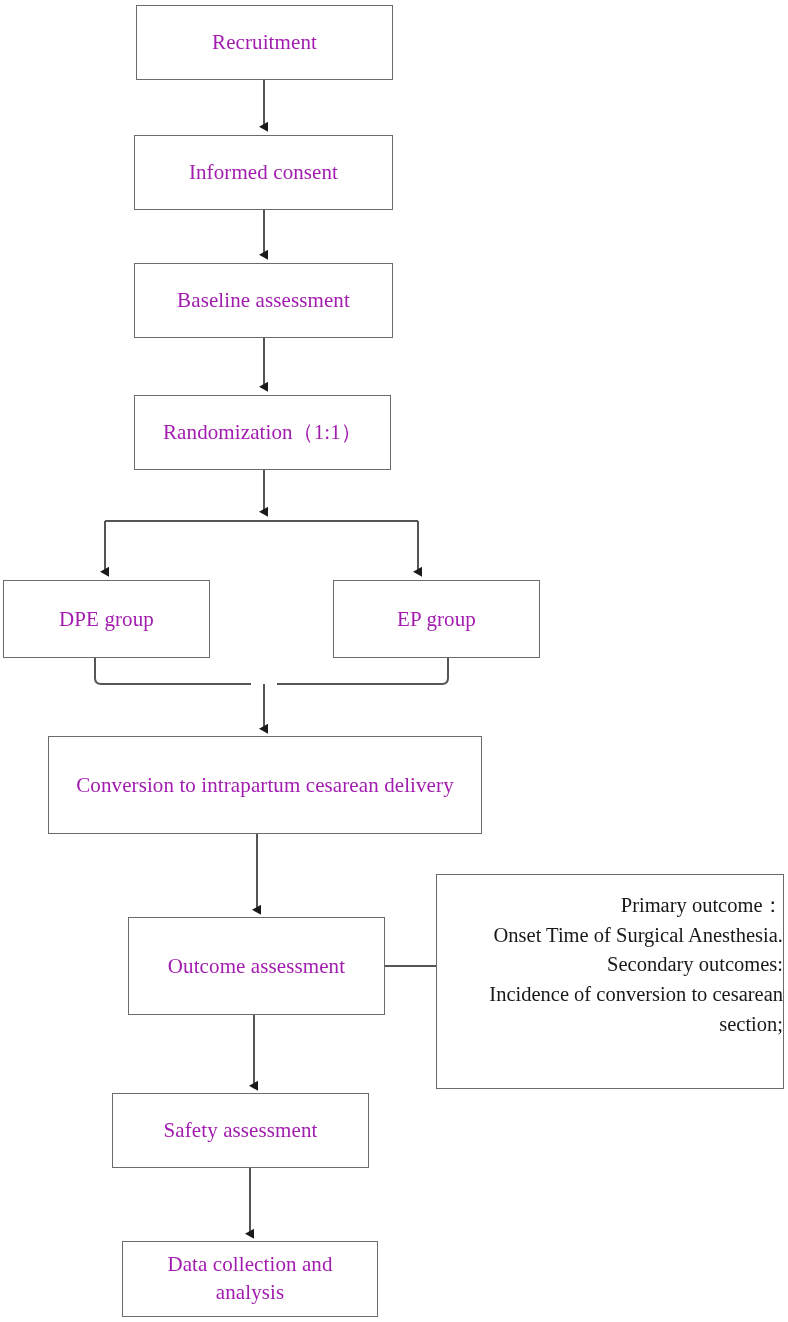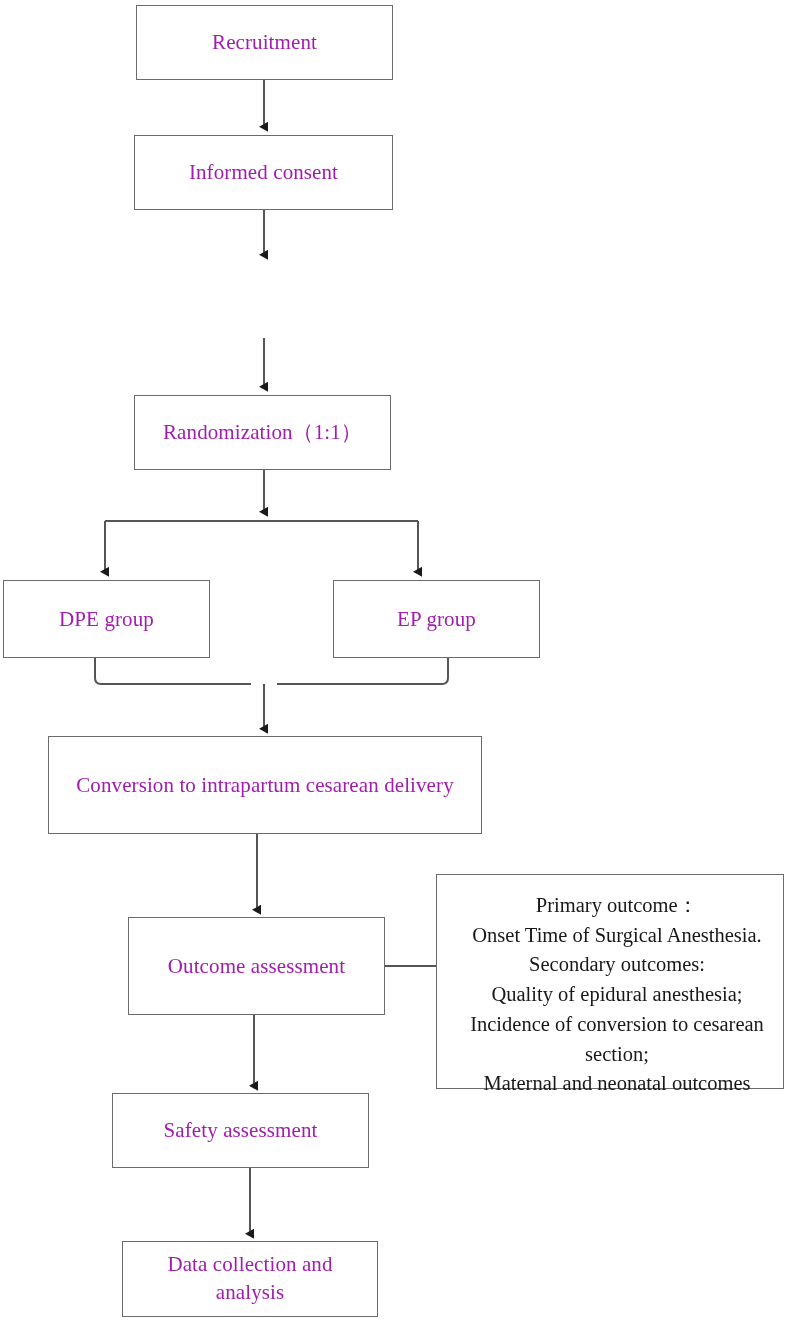--- a/index.html
+++ b/index.html
@@ -44,21 +44,21 @@
   }
   .detail-box {
     position: absolute;
     box-sizing: border-box;
     border: 1.6px solid #6b6b6b;
     background: #ffffff;
     color: #181818;
     font-size: 20.5px;
     line-height: 1.45;
     padding: 16px 0 14px 14px;
-    text-align: center;
+    text-align: right;
   }
   .detail-line {
     white-space: nowrap;
     display: block;
   }
 </style>
 </head>
 <body>
 
 <div id="chart-root">
@@ -98,20 +98,23 @@
   </svg>
 
   <div class="node-box" style="left:136px; top:5px; width:257px; height:75px;">
     <span>Recruitment</span>
   </div>
 
   <div class="node-box" style="left:134px; top:135px; width:259px; height:75px;">
     <span>Informed consent</span>
   </div>
 
+  <div class="node-box" style="left:134px; top:263px; width:259px; height:75px;">
+    <span>Baseline assessment</span>
+  </div>
 
   <div class="node-box" style="left:134px; top:395px; width:257px; height:75px;">
     <span>Randomization（1:1）</span>
   </div>
 
   <div class="node-box" style="left:3px; top:580px; width:207px; height:78px;">
     <span>DPE group</span>
   </div>
 
   <div class="node-box" style="left:333px; top:580px; width:207px; height:78px;">
@@ -123,24 +126,22 @@
   </div>
 
   <div class="node-box" style="left:128px; top:917px; width:257px; height:98px;">
     <span>Outcome assessment</span>
   </div>
 
   <div class="detail-box" style="left:436px; top:874px; width:348px; height:215px;">
     <span class="detail-line">Primary outcome：</span>
     <span class="detail-line">Onset Time of Surgical Anesthesia.</span>
     <span class="detail-line">Secondary outcomes:</span>
-    <span class="detail-line">Quality of epidural anesthesia;</span>
     <span class="detail-line">Incidence of conversion to cesarean</span>
     <span class="detail-line">section;</span>
-    <span class="detail-line">Maternal and neonatal outcomes</span>
   </div>
 
   <div class="node-box" style="left:112px; top:1093px; width:257px; height:75px;">
     <span>Safety assessment</span>
   </div>
 
   <div class="node-box multiline" style="left:122px; top:1241px; width:256px; height:76px; padding:12px 28px;">
     <span>Data collection and analysis</span>
   </div>
 

